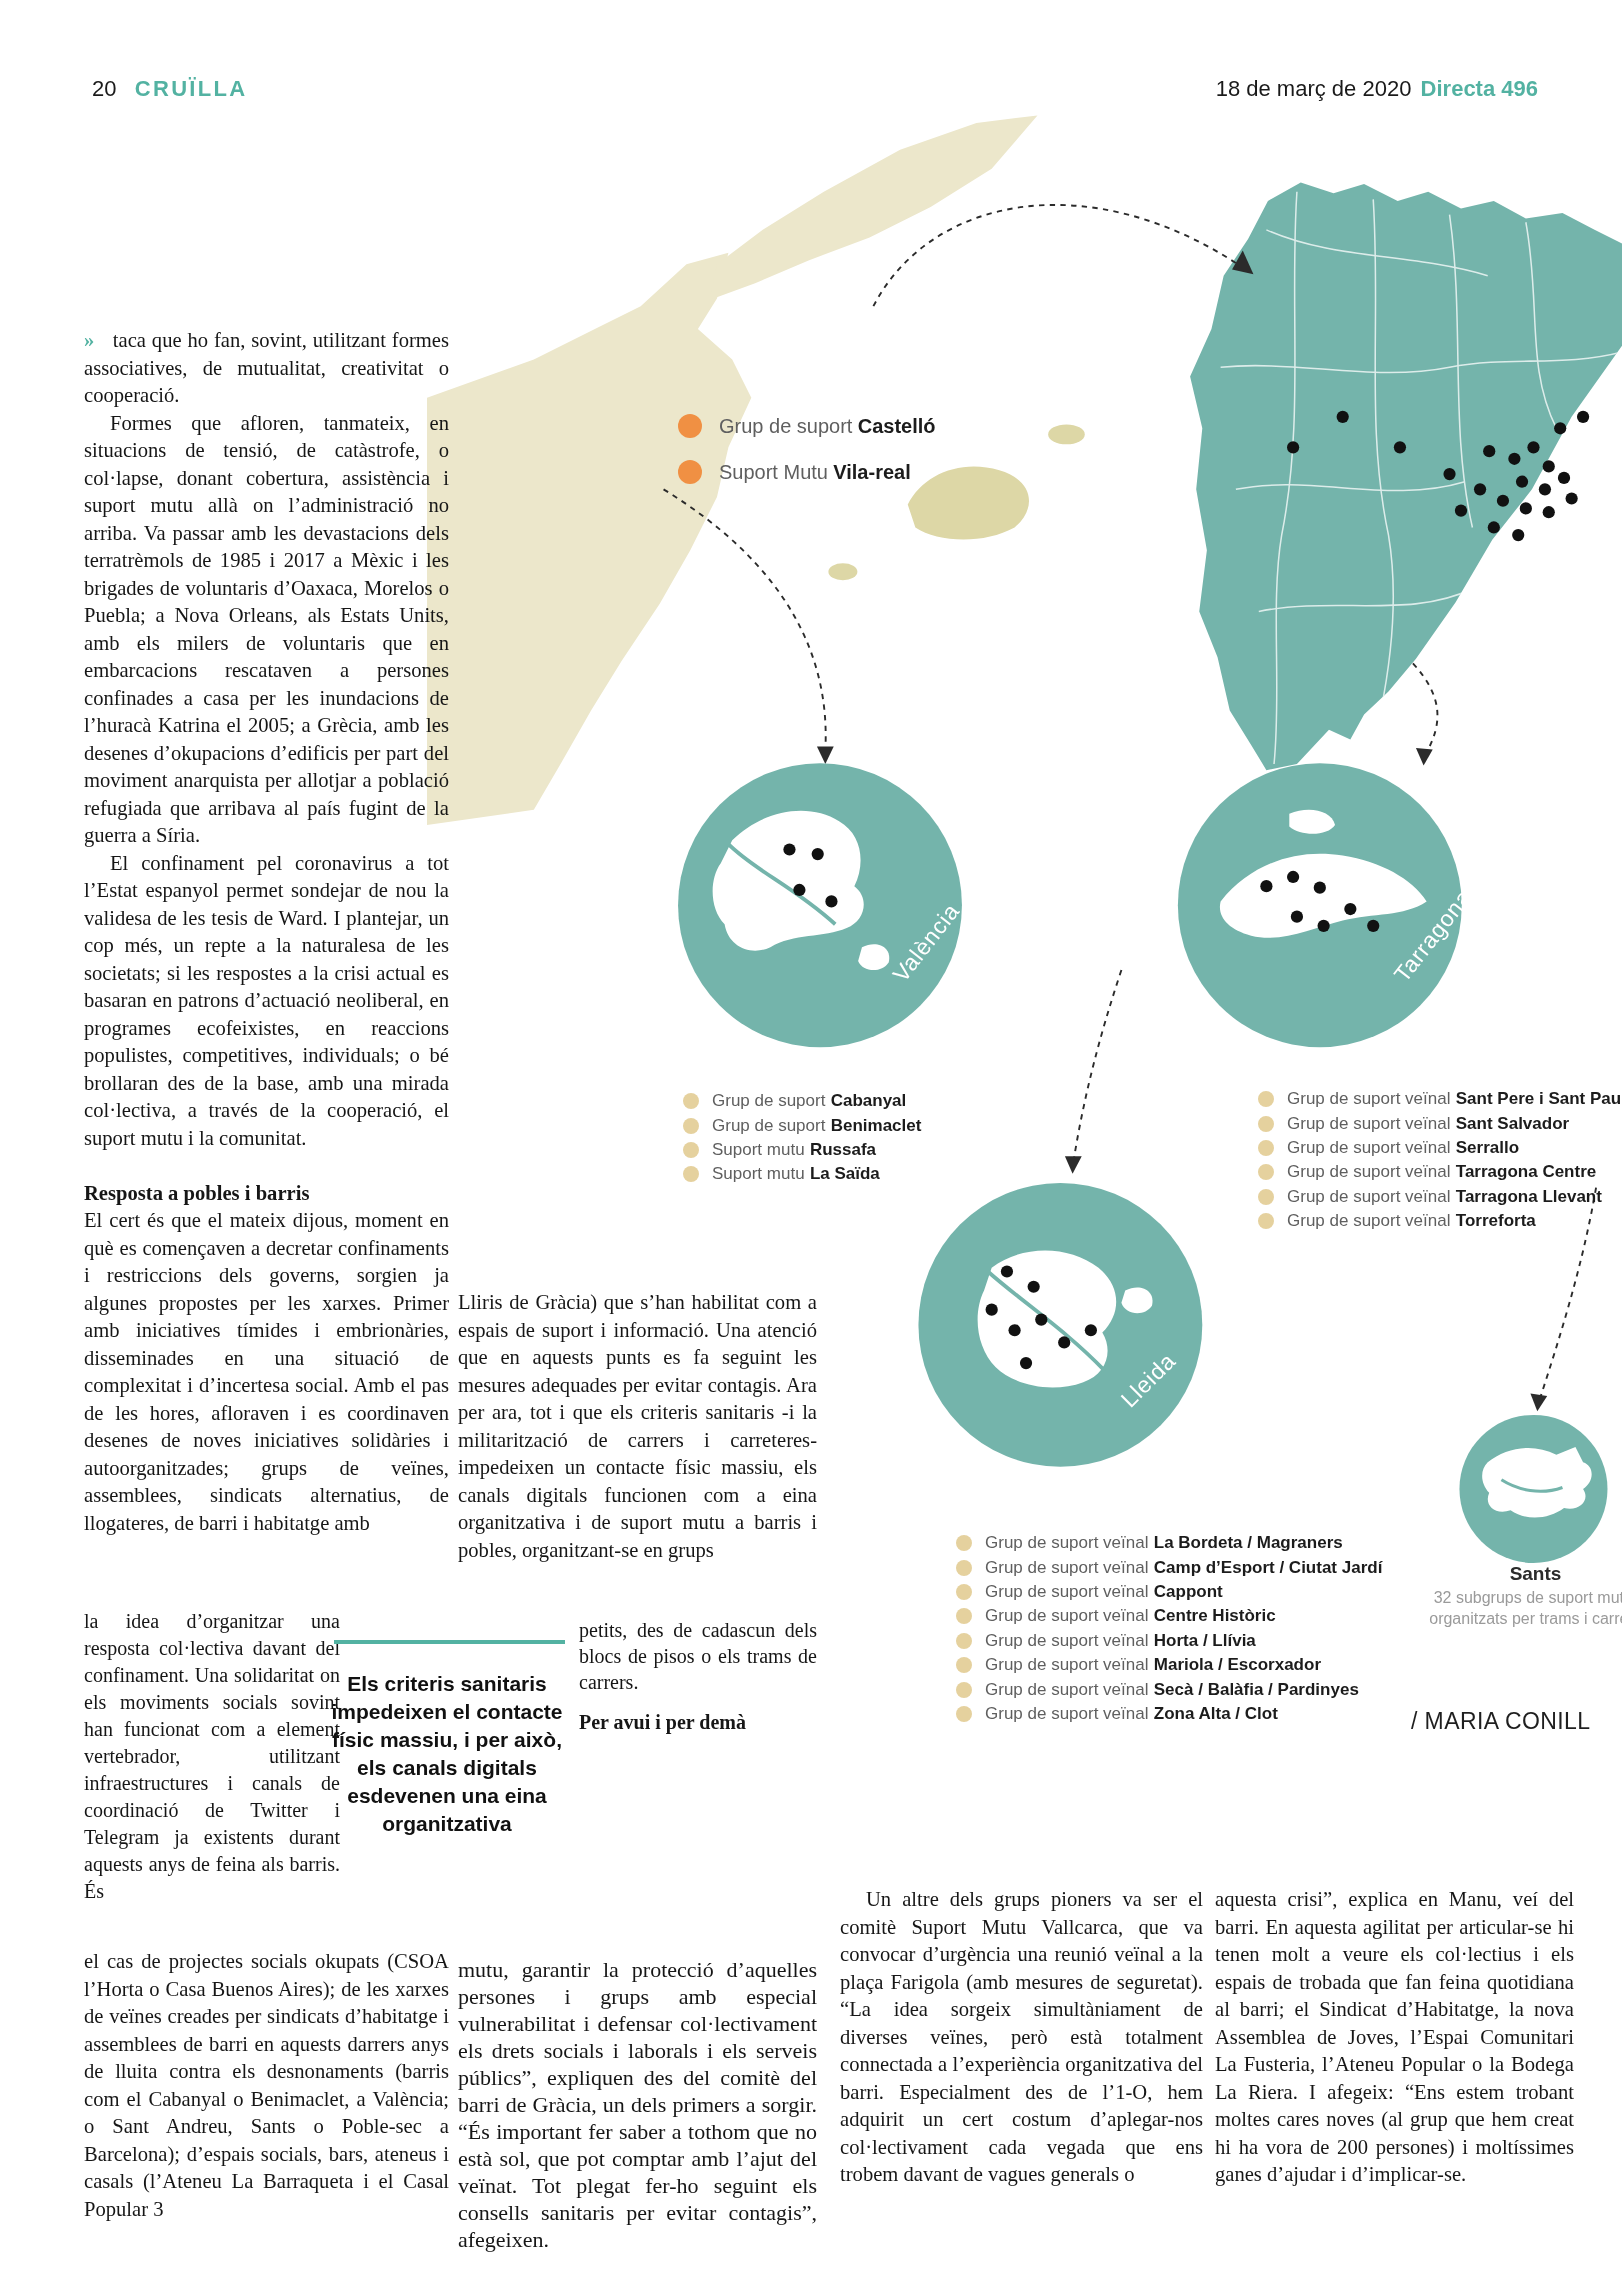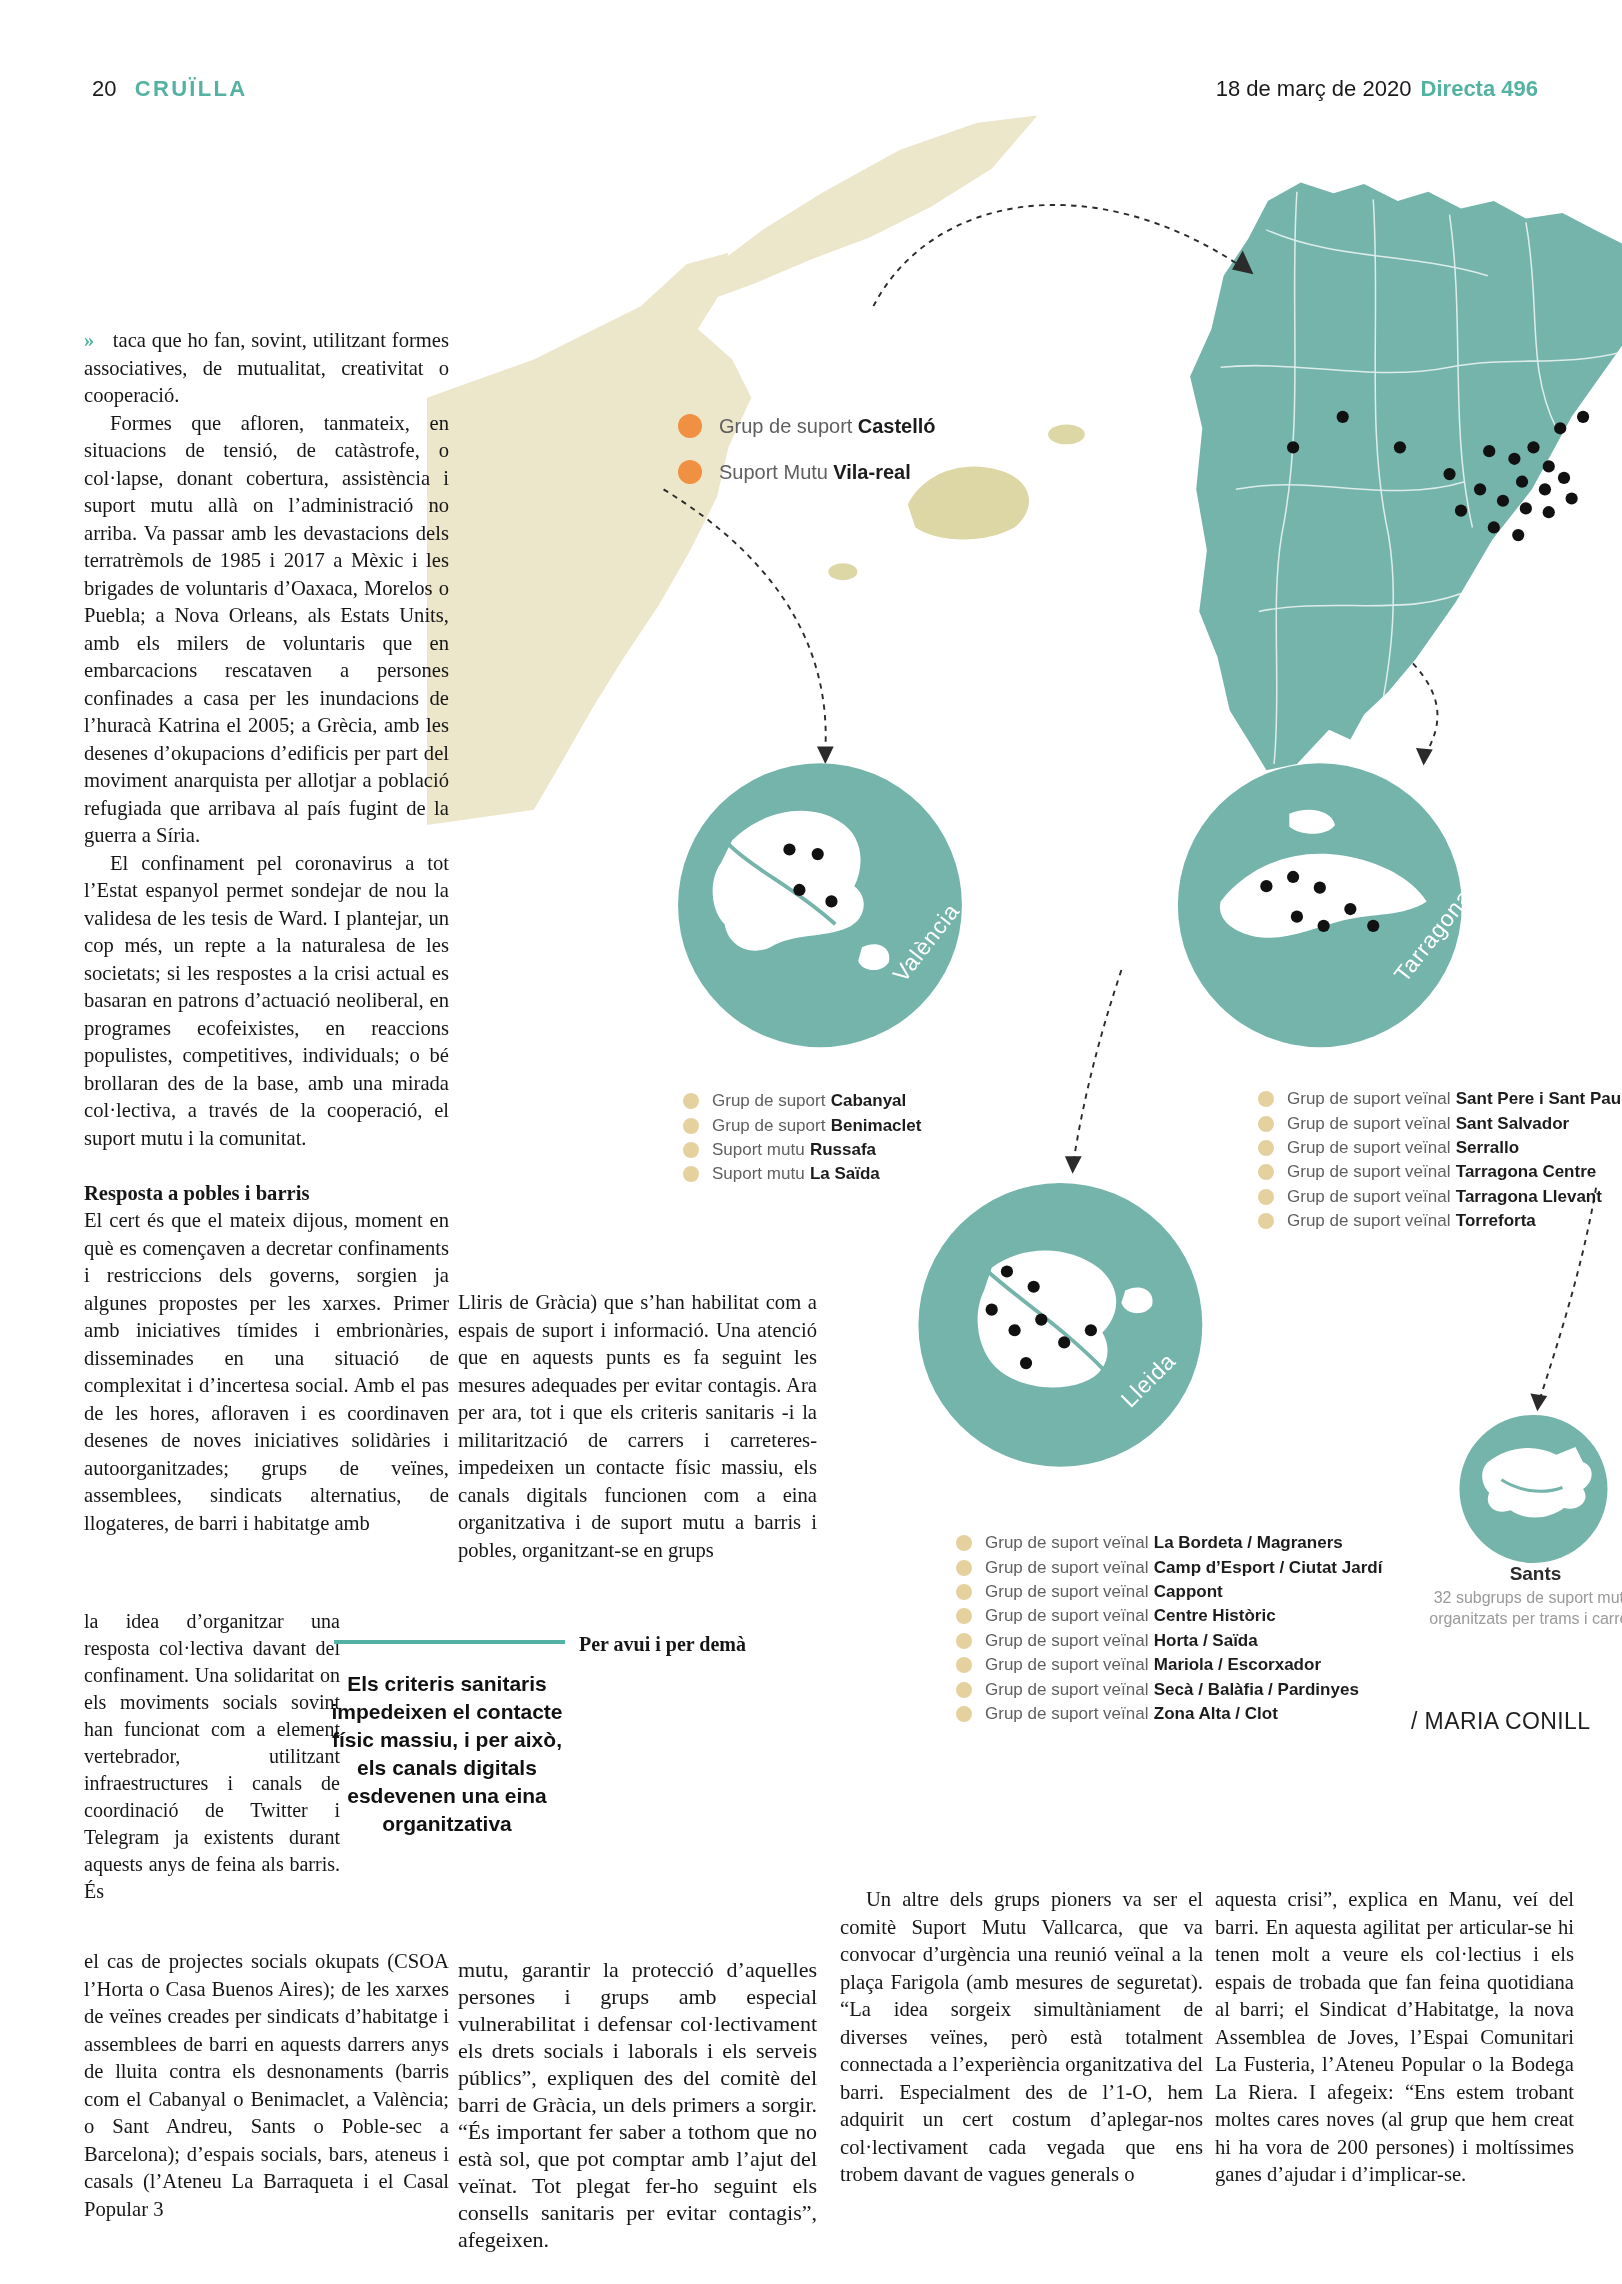--- a/index.html
+++ b/index.html
@@ -268,21 +268,21 @@
         <span class="lname">Cappont</span>
       </div>
     <div class="lrow">
         <span class="ldot tan"></span>
         <span class="lpre">Grup de suport veïnal</span>
         <span class="lname">Centre Històric</span>
       </div>
     <div class="lrow">
         <span class="ldot tan"></span>
         <span class="lpre">Grup de suport veïnal</span>
-        <span class="lname">Horta / Saïda</span>
+        <span class="lname">Horta / Llívia</span>
       </div>
     <div class="lrow">
         <span class="ldot tan"></span>
         <span class="lpre">Grup de suport veïnal</span>
         <span class="lname">Mariola / Escorxador</span>
       </div>
     <div class="lrow">
         <span class="ldot tan"></span>
         <span class="lpre">Grup de suport veïnal</span>
         <span class="lname">Secà / Balàfia / Pardinyes</span>
@@ -321,20 +321,21 @@
   </div>
 
   <div class="pq-rule" style="left:334px;top:1640px;width:231px;"></div>
   <div class="abs pq" style="left:321px;top:1670px;width:252px;">Els criteris sanitaris impedeixen el contacte físic massiu, i per això, els canals digitals esdevenen una eina organitzativa</div>
 
   <div class="abs bt clip" style="left:458px;top:1289px;width:359px;height:327px;">
     <p>Lliris de Gràcia) que s’han habilitat com a espais de suport i informació. Una atenció que en aquests punts es fa seguint les mesures adequades per evitar contagis. Ara per ara, tot i que els criteris sanitaris -i la militarització de carrers i carreteres- impedeixen un contacte físic massiu, els canals digitals funcionen com a eina organitzativa i de suport mutu a barris i pobles, organitzant-se en grups</p>
   </div>
 
   <div class="abs bt clip" style="left:579px;top:1617px;width:238px;height:333px;font-size:20px;line-height:26px;">
+    <p>petits, des de cadascun dels blocs de pisos o els trams de carrers.</p>
     <p class="bh" style="margin-top:14px;">Per avui i per demà</p>
   </div>
 
   <div class="abs bt clip" style="left:458px;top:1956px;width:359px;height:316px;font-size:22px;line-height:27px;">
     <p>mutu, garantir la protecció d’aquelles persones i grups amb especial vulnerabilitat i defensar col·lectivament els drets socials i laborals i els serveis públics”, expliquen des del comitè del barri de Gràcia, un dels primers a sorgir. “És important fer saber a tothom que no està sol, que pot comptar amb l’ajut del veïnat. Tot plegat fer-ho seguint els consells sanitaris per evitar contagis”, afegeixen.</p>
   </div>
 
   <div class="abs bt clip" style="left:840px;top:1886px;width:363px;height:382px;">
     <p class="indent">Un altre dels grups pioners va ser el comitè Suport Mutu Vallcarca, que va convocar d’urgència una reunió veïnal a la plaça Farigola (amb mesures de seguretat). “La idea sorgeix simultàniament de diverses veïnes, però està totalment connectada a l’experiència organitzativa del barri. Especialment des de l’1-O, hem adquirit un cert costum d’aplegar-nos col·lectivament cada vegada que ens trobem davant de vagues generals o</p>
   </div>

